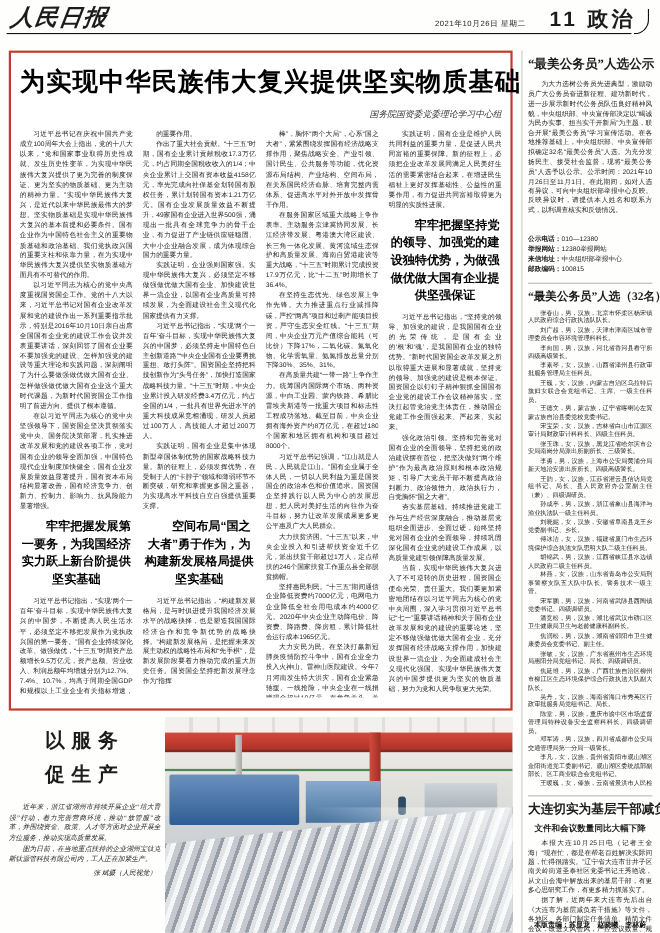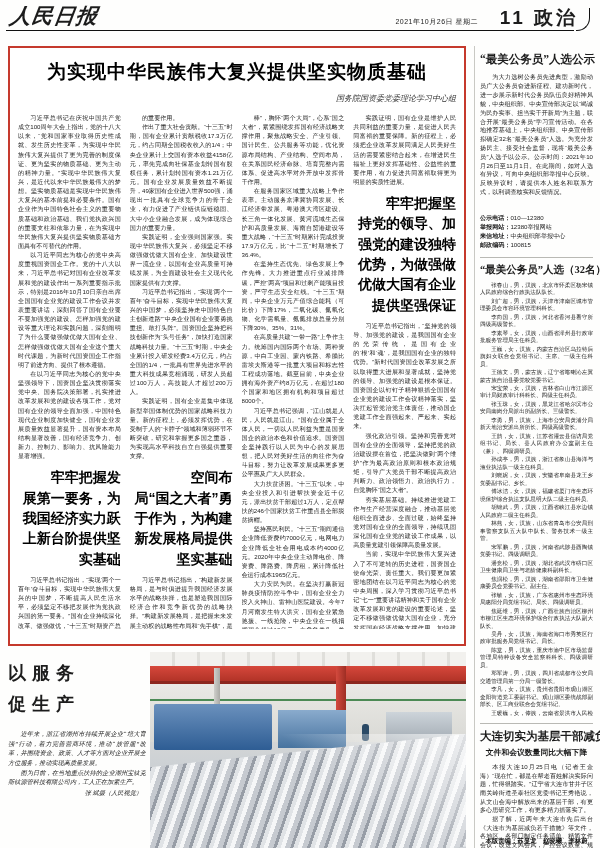--- a/index.html
+++ b/index.html
@@ -14,28 +14,28 @@
           transform:skewX(-8deg); }
   .dateline { position:absolute; right:122px; top:17px; font-size:7px; color:#222; letter-spacing:0.5px; }
   .pageno { position:absolute; right:22px; top:5px; font-size:19px; font-weight:bold; letter-spacing:3px; }
   .head-rule { position:absolute; top:30px; left:6px; width:568px; border-top:1.6px solid #111; }
   .corner-bracket { position:absolute; top:8px; right:10px; width:14px; height:23px;
           border-right:1.5px solid #111; border-bottom:1.5px solid #111; border-bottom-right-radius:13px; }
 
   
   .main-box { position:absolute; left:8px; top:46px; width:458px; height:600px;
               border:2px solid #c5392c; background:#fff; padding:11px 8px 6px; }
-  .headline { text-align:center; font-size:19px; font-weight:900; letter-spacing:1px; color:#000; white-space:nowrap; }
+  .headline { text-align:center; font-size:23px; font-weight:900; letter-spacing:1px; color:#000; white-space:nowrap; }
   .byline { text-align:right; font-size:8px; margin-top:8px; color:#333;
             font-family:"Liberation Serif", serif; font-style:italic; }
   .cols { display:flex; gap:9px; margin-top:9px; height:516px; overflow:hidden; }
   .col { flex:1; overflow:hidden; font-size:6.1px; line-height:1.5; text-align:justify; color:#222; }
   .col p.bodyp { text-indent:2em; margin:0; }
-  .col h3.subhead { font-size:14px; line-height:1.45; font-weight:bold; color:#000;
-                    margin:7px 0 6px; text-indent:2em; text-align:right; }
+  .col h3.subhead { font-size:11px; line-height:1.45; font-weight:bold; color:#000;
+                    margin:7px 0 6px; text-indent:2em; text-align:center; }
 
   
   .vline { position:absolute; left:474px; top:46px; height:802px; border-left:1px solid #c9c9c4; }
 
   
   .right-col { position:absolute; left:480px; top:46px; width:113px; height:802px; }
   .ann-title { font-size:11.5px; font-weight:bold; text-align:center; line-height:1.25;
                font-family:"Liberation Serif", serif; margin:6px 0 7px; white-space:nowrap; }
   .ann-body { height:138px; overflow:hidden; }
   .ann-body p, .contacts p { font-size:6.1px; line-height:1.45; text-align:justify; margin:0; }
@@ -50,21 +50,21 @@
   .dalian-title { font-size:11.5px; font-weight:bold; text-align:center; line-height:1.25;
                   font-family:"Liberation Serif", serif; margin:5px 0 4px; white-space:nowrap; }
   .dalian-sub { font-size:7.8px; font-weight:bold; text-align:center; margin-bottom:5px; }
   .dalian-body { height:96px; overflow:hidden; }
   .dalian-body p { font-size:6.1px; line-height:1.42; text-align:justify; text-indent:2em; margin:0; }
   .editors { position:absolute; bottom:2px; left:0; width:100%; text-align:center;
              font-size:6.4px; font-weight:bold; color:#111; }
 
   
   .photo-note { position:absolute; left:8px; top:658px; width:138px; height:188px; overflow:hidden; }
-  .pn-title { text-align:left; font-size:18px; font-weight:900; letter-spacing:6px;
+  .pn-title { text-align:center; font-size:18px; font-weight:900; letter-spacing:6px;
               font-family:"Liberation Serif", serif; line-height:1.7; }
   .pn-caption { margin-top:10px; font-family:"Liberation Serif", serif; font-style:italic;
                 font-size:6.2px; line-height:1.55; text-align:justify; }
   .pn-caption p { text-indent:2em; margin:0; }
   .pn-credit { margin-top:2px; text-align:right; font-size:6.2px; font-style:italic;
                font-family:"Liberation Serif", serif; padding-right:4px; }
 
   
   .photo { position:absolute; left:150px; top:652px; width:316px; height:196px; overflow:hidden;
            background:linear-gradient(180deg,#eceae6 0%,#dddbd6 30%,#ced2d5 55%,#bcc1c7 100%); }

